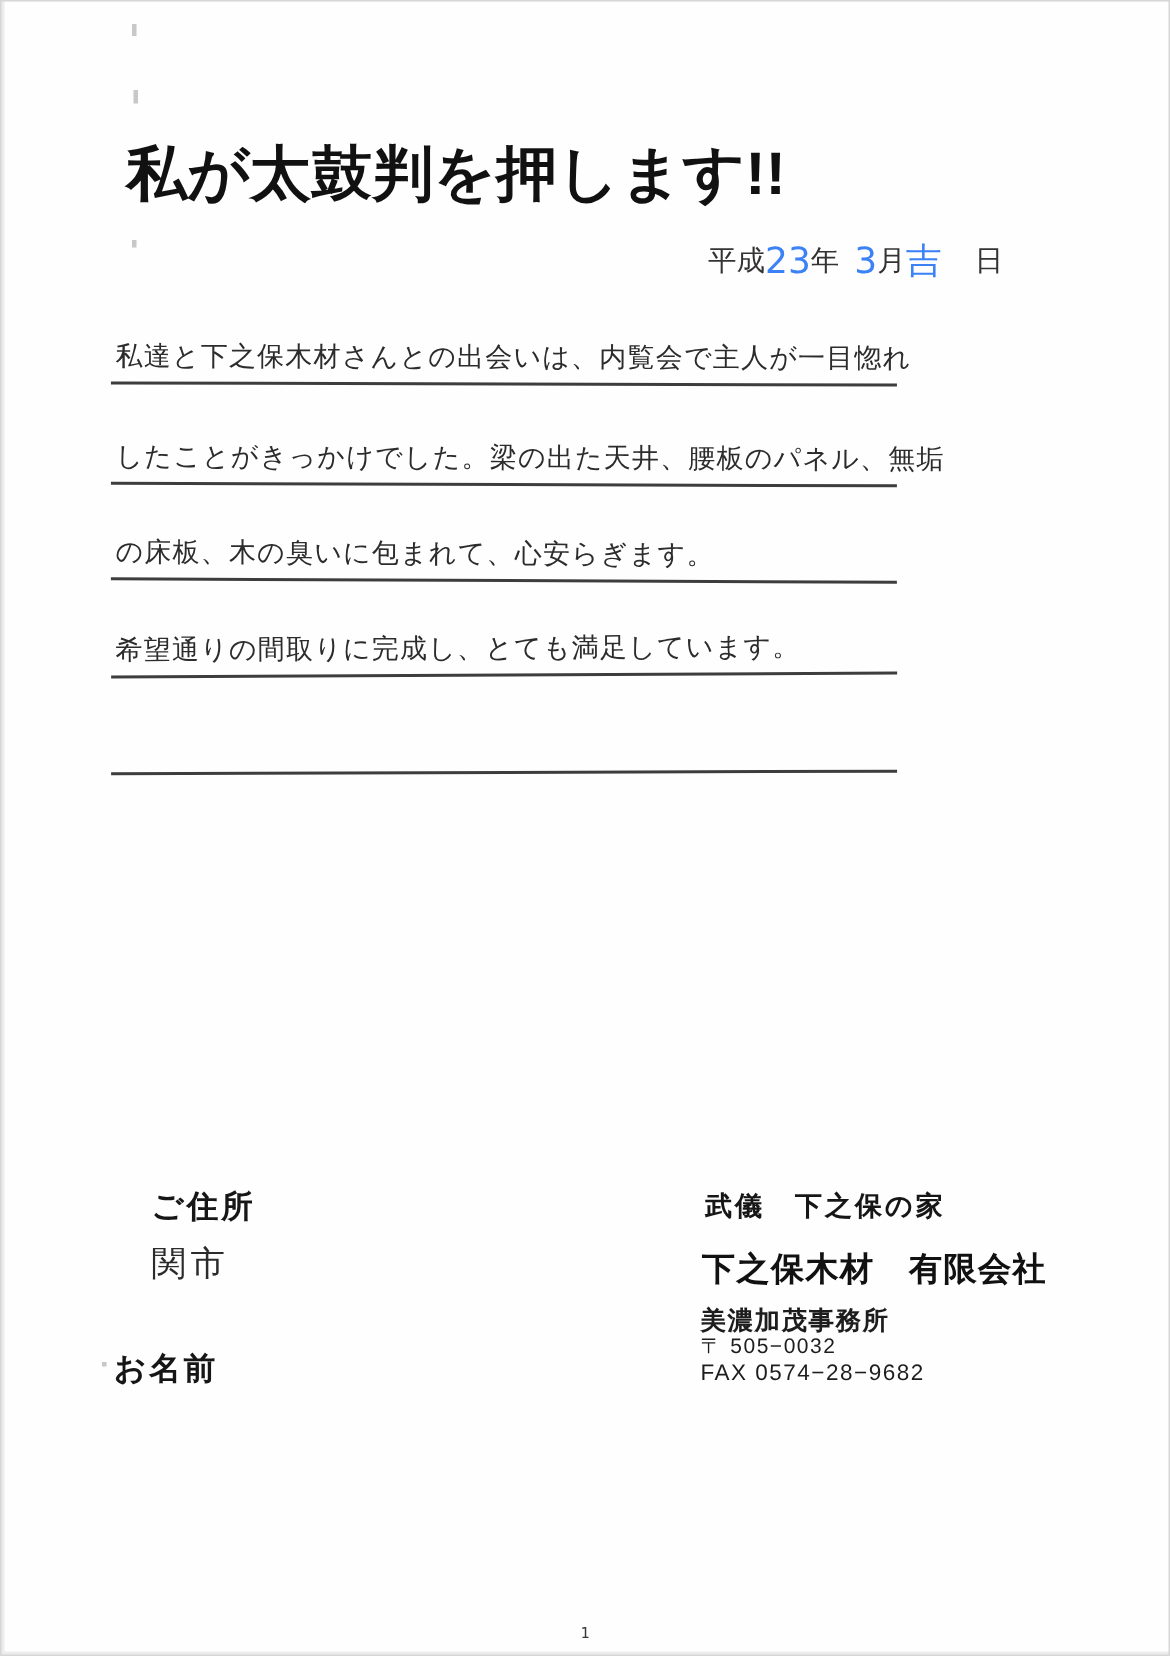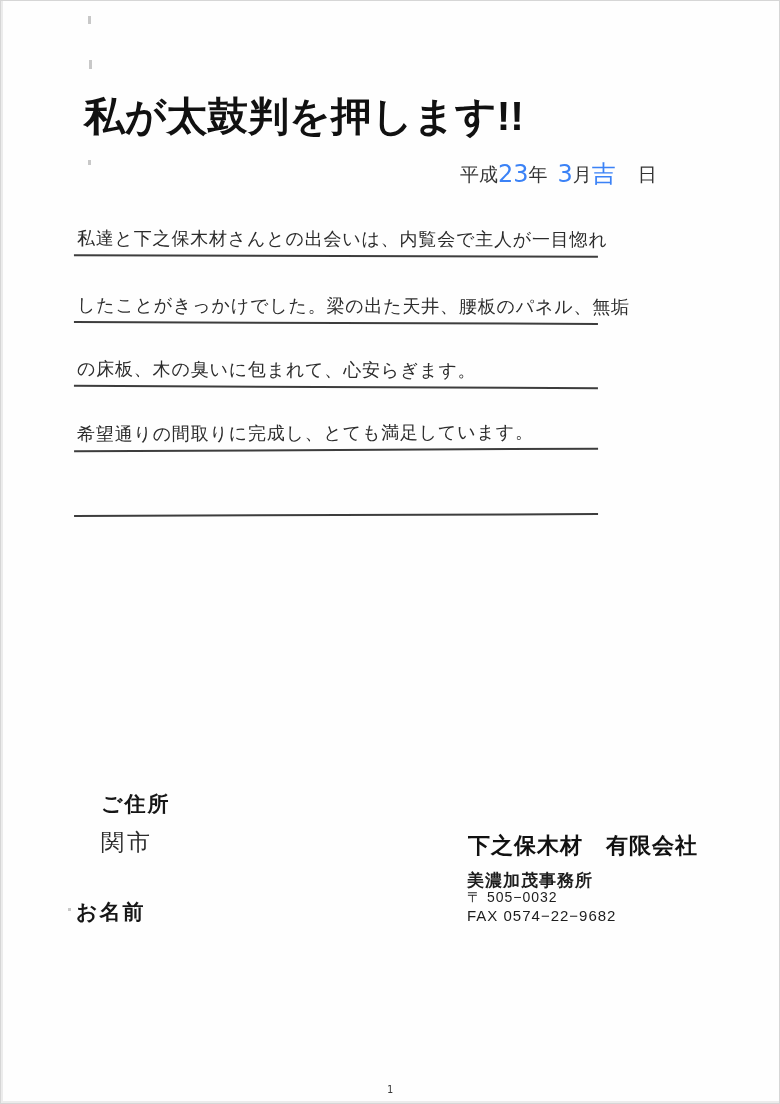--- a/index.html
+++ b/index.html
@@ -30,21 +30,21 @@
     font-weight: 900;
     letter-spacing: 0px;
     color: #111;
     font-family: "Liberation Sans", "DejaVu Sans", sans-serif;
     transform: scale(1.02, 1.0);
     transform-origin: left top;
     white-space: nowrap;
   }
   .date-line {
     position: absolute;
-    left: 460px;
+    left: 472px;
     top: 156px;
     height: 32px;
     display: flex;
     align-items: flex-end;
     white-space: nowrap;
     color: #2e2e2e;
   }
   .date-line .printed {
     font-size: 19px;
     line-height: 26px;
@@ -195,23 +195,24 @@
   <div class="write-line wl-3">の床板、木の臭いに包まれて、心安らぎます。</div>
   <div class="write-line wl-4">希望通りの間取りに完成し、とても満足しています。</div>
   <div class="write-line wl-5"></div>
 
   <p class="field-label label-address">ご住所</p>
   <div class="hand-value value-address">関市</div>
 
   <p class="field-label label-name">お名前</p>
   <div class="hand-value value-name"></div>
 
+  <p class="company-brand">武儀　下之保の家</p>
   <p class="company-name">下之保木材　有限会社</p>
 
   <div class="company-info">
     <span class="row ci-office">美濃加茂事務所</span>
     <span class="row ci-postal">〒 505−0032</span>
-    <span class="row ci-fax">FAX 0574−22−9682</span>
+    <span class="row ci-fax">FAX 0574−28−9682</span>
   </div>
 
   <div class="page-mark">1</div>
 
 </div>
 
 </body></html>

